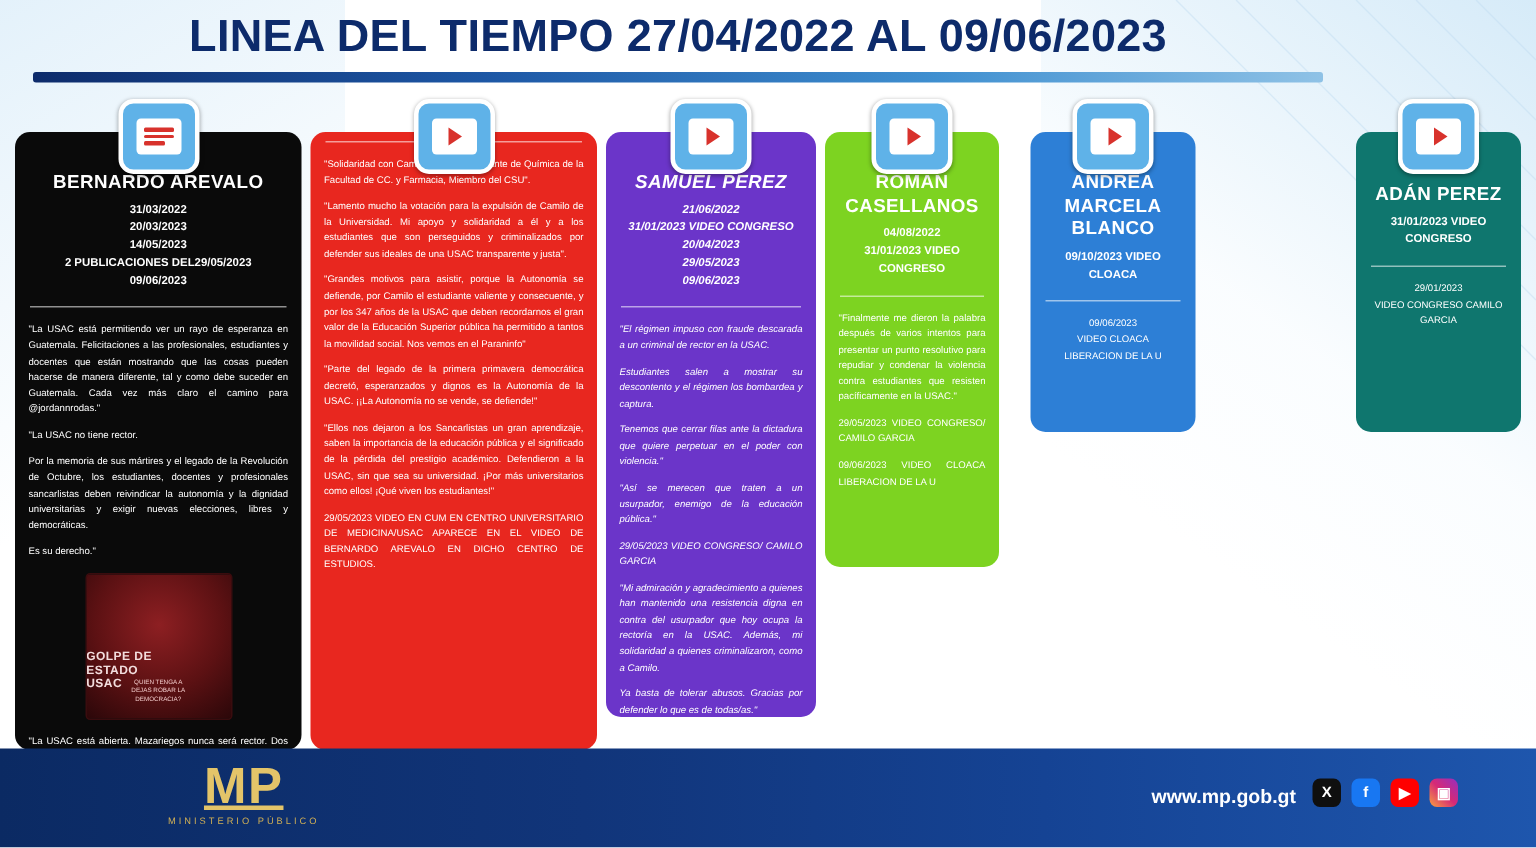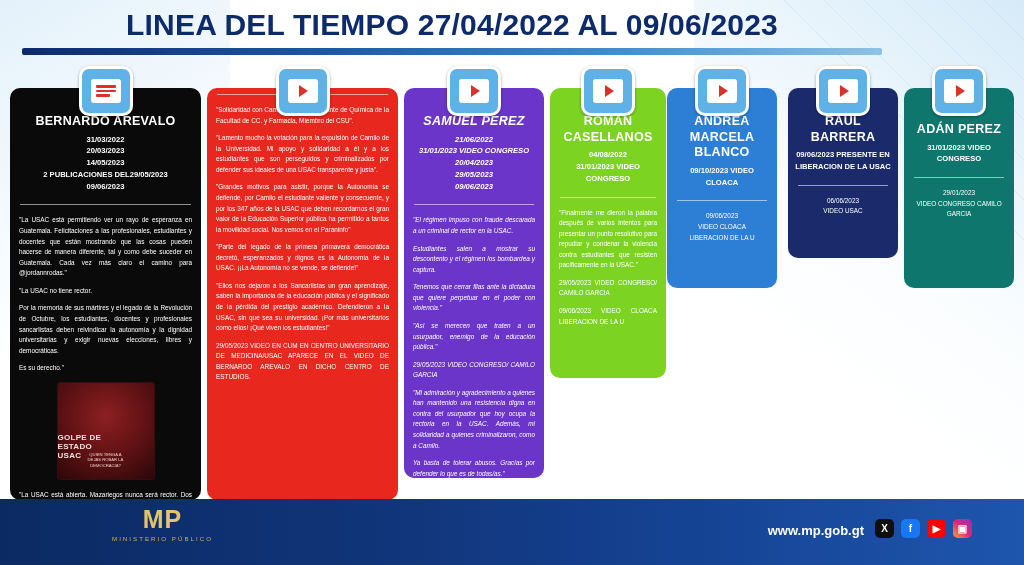--- a/index.html
+++ b/index.html
@@ -76,21 +76,21 @@
   }
   .poster .ps{
     position:absolute;left:0;right:0;top:72%;text-align:center;
     color:#f0c9c9;font-size:4.2px;line-height:1.3;padding:0 8px;
   }
 
   
   .footer{position:absolute;left:0;bottom:0;width:1024px;height:66px;
     background:linear-gradient(90deg,#0b2a63 0%,#11357a 38%,#154394 68%,#1e56ad 100%);}
   .footer .mp{position:absolute;left:112px;top:8px;color:#d6b24a;text-align:center;}
-  .footer .mp .mark{font-size:25px;font-weight:bold;letter-spacing:1px;line-height:1;color:#e3c469;}
+  .footer .mp .mark{font-size:34px;font-weight:bold;letter-spacing:1px;line-height:1;color:#e3c469;text-decoration:underline;}
   .footer .mp .sub{font-size:6.2px;letter-spacing:2px;margin-top:3px;color:#cfae55;}
   .footer .url{position:absolute;right:160px;top:24px;color:#ffffff;font-size:13px;font-weight:bold;margin-left:16px;}
   .social{position:absolute;right:52px;top:20px;display:flex;gap:7px;}
   .social span{width:19px;height:19px;border-radius:5px;display:flex;align-items:center;justify-content:center;
     font-size:10px;font-weight:bold;color:#ffffff;font-family:"Liberation Sans",sans-serif;}
   .s-x{background:#0f0f0f;}
   .s-fb{background:#1877f2;}
   .s-yt{background:#ff0000;}
   .s-ig{background:linear-gradient(45deg,#f9a03f,#d62976 50%,#962fbf);}
 </style>
@@ -208,54 +208,38 @@
 31/01/2023 VIDEO CONGRESO</div>
     </div>
     <div class="sep"></div>
     <div class="body">
       <p>"Finalmente me dieron la palabra después de varios intentos para presentar un punto resolutivo para repudiar y condenar la violencia contra estudiantes que resisten pacíficamente en la USAC."</p>
       <p style="white-space:pre-line;">29/05/2023 VIDEO CONGRESO/ CAMILO GARCIA</p>
       <p style="white-space:pre-line;">09/06/2023 VIDEO CLOACA LIBERACION DE LA U</p>
     </div>
   </div>
 
-  <div class="col" style="left:657px;width:110px;height:200px;background:#2d7fd6;">
+  <div class="col" style="left:677px;width:110px;height:200px;background:#2d7fd6;">
     <div class="badge">
       <div class="glyph">
           <div class="play"></div>
         </div>
     </div>
     <div class="head">
       <div class="name">ANDREA MARCELA BLANCO</div>
       <div class="dates" style="white-space:pre-line;">09/10/2023 VIDEO CLOACA</div>
     </div>
     <div class="sep"></div>
     <div class="body" style="text-align:center;">
       <p style="white-space:pre-line;">09/06/2023
 VIDEO CLOACA
 LIBERACION DE LA U</p>
     </div>
   </div>
 
-  <div class="col" style="left:778px;width:110px;height:170px;background:#1a2a6b;">
-    <div class="badge">
-      <div class="glyph">
-          <div class="play"></div>
-        </div>
-    </div>
-    <div class="head">
-      <div class="name">RAUL BARRERA</div>
-      <div class="dates" style="white-space:pre-line;">09/06/2023 PRESENTE EN LIBERACION DE LA USAC</div>
-    </div>
-    <div class="sep"></div>
-    <div class="body" style="text-align:center;">
-      <p style="white-space:pre-line;">06/06/2023
-VIDEO USAC</p>
-    </div>
-  </div>
 
   <div class="col" style="left:894px;width:110px;height:200px;background:#0f766e;">
     <div class="badge">
       <div class="glyph">
           <div class="play"></div>
         </div>
     </div>
     <div class="head" style="padding-top:34px;">
       <div class="name">ADÁN PEREZ</div>
       <div class="dates" style="white-space:pre-line;">31/01/2023 VIDEO CONGRESO</div>

